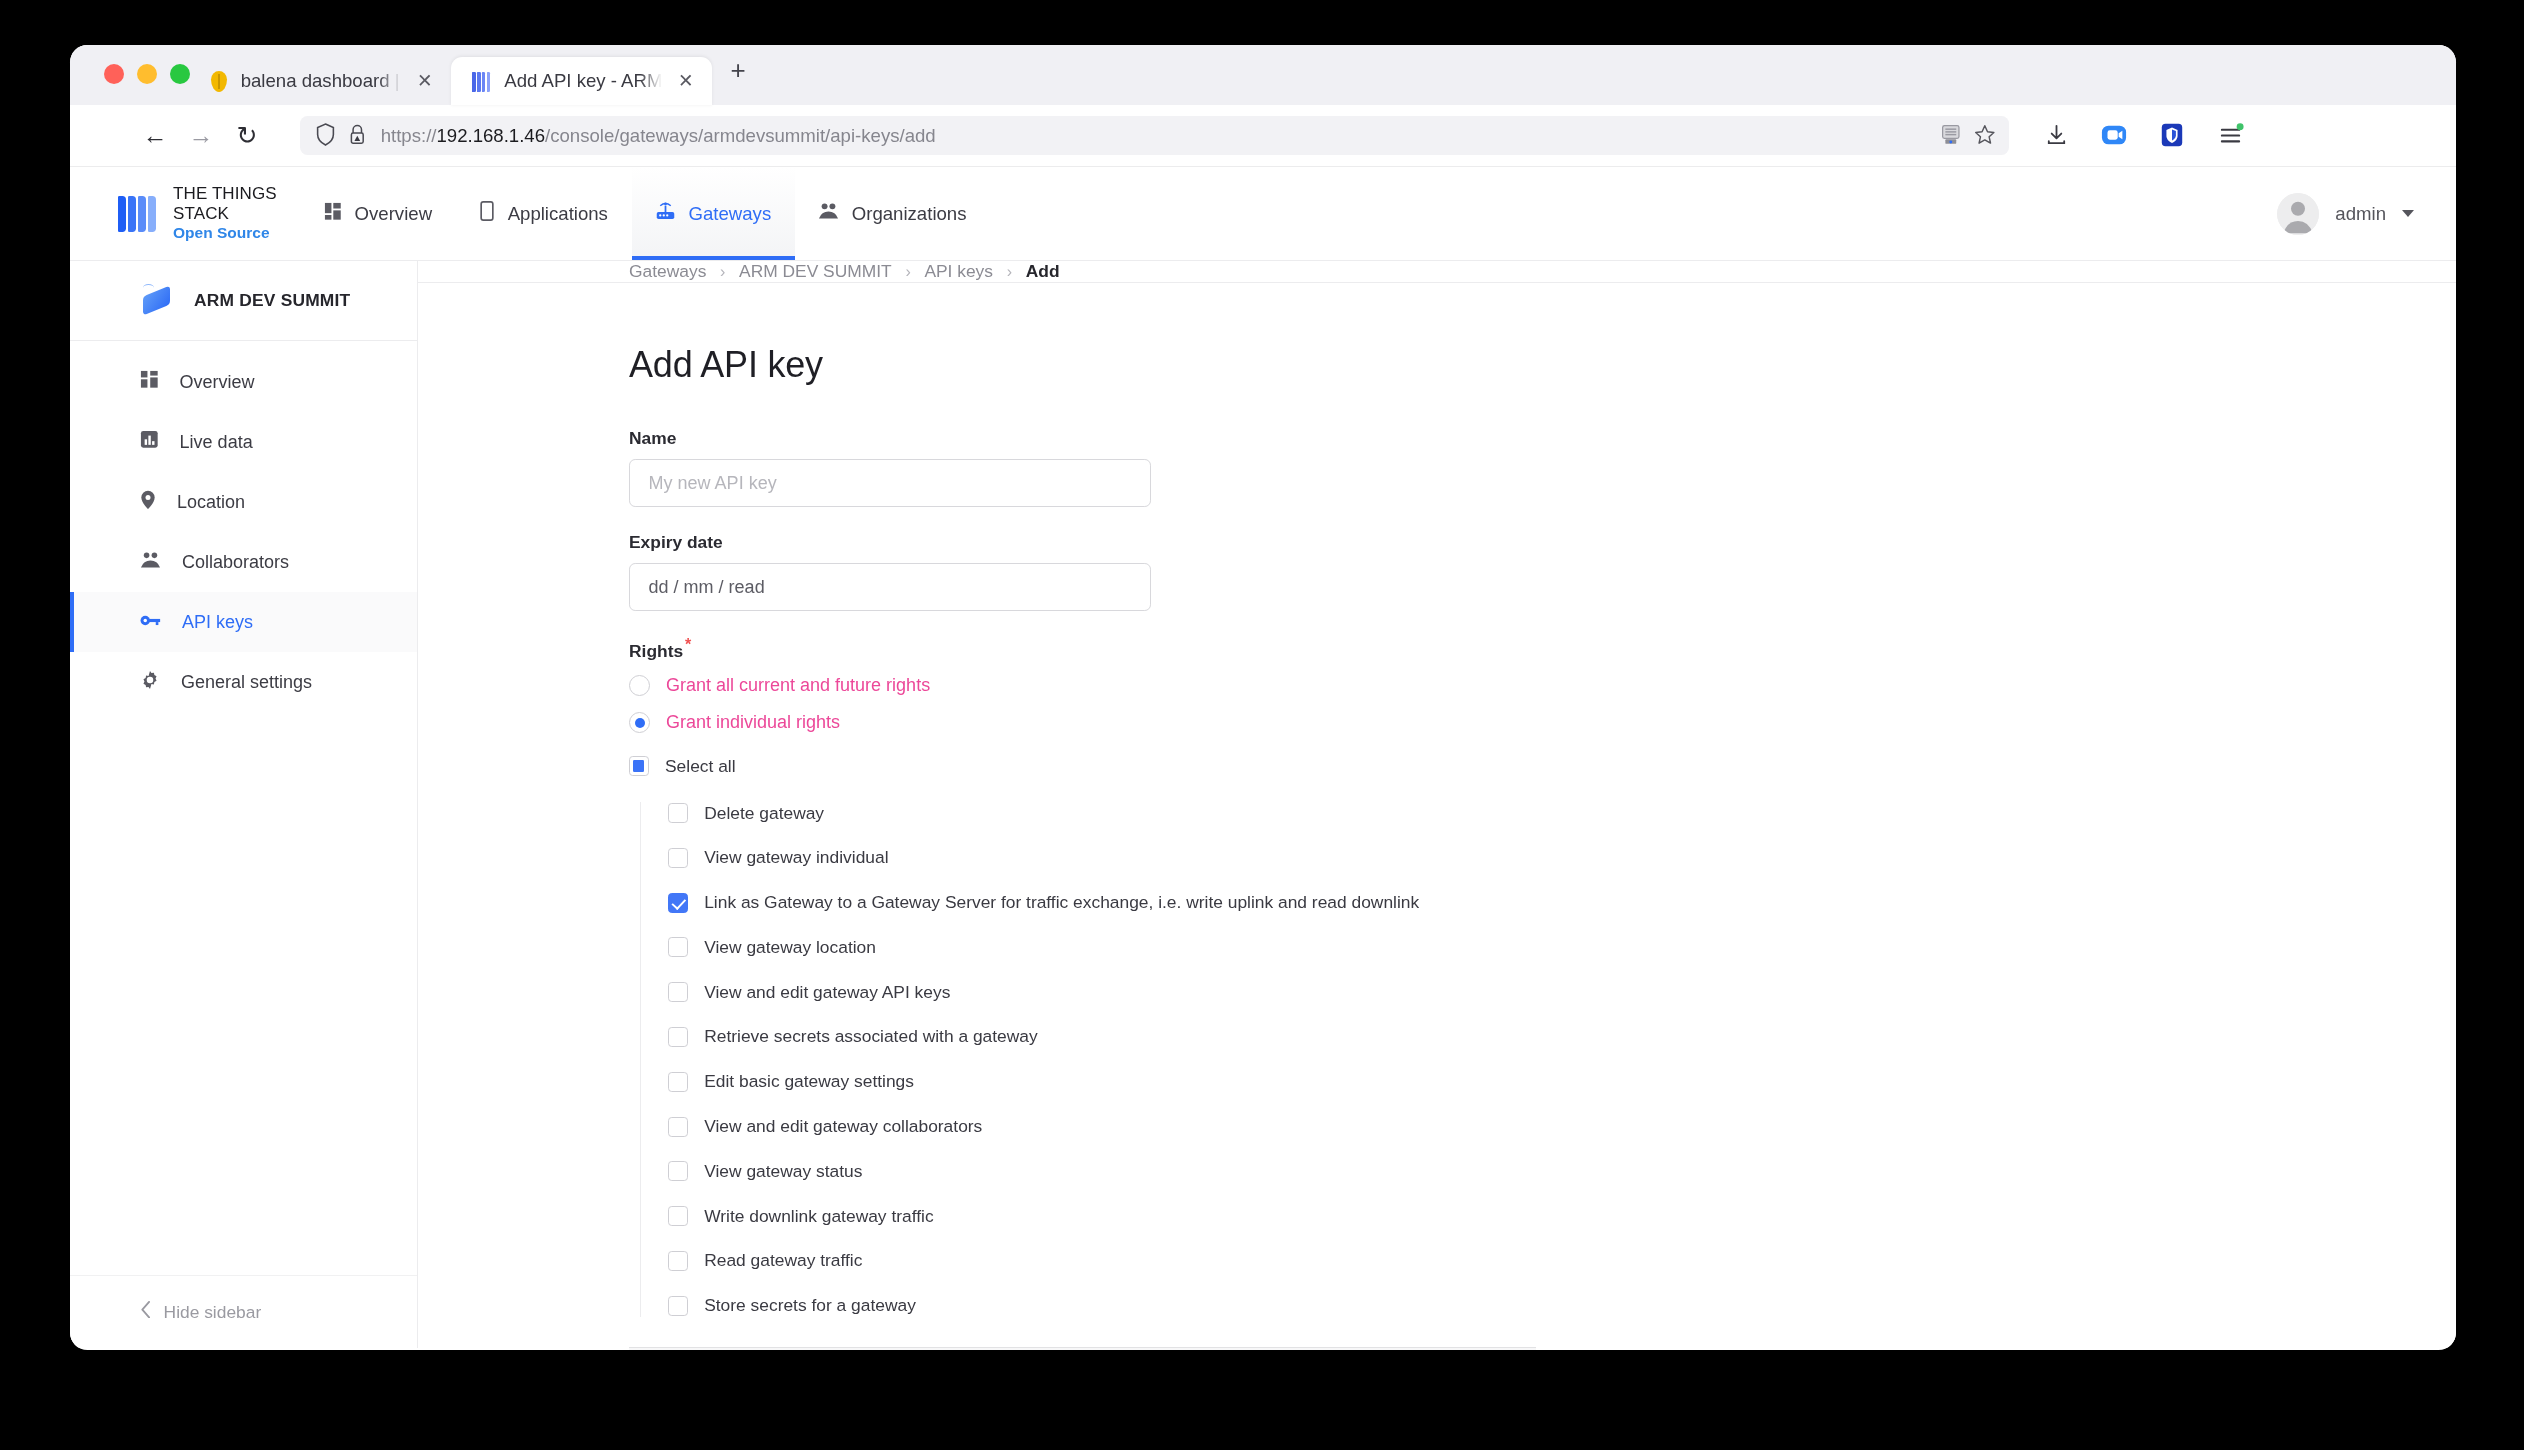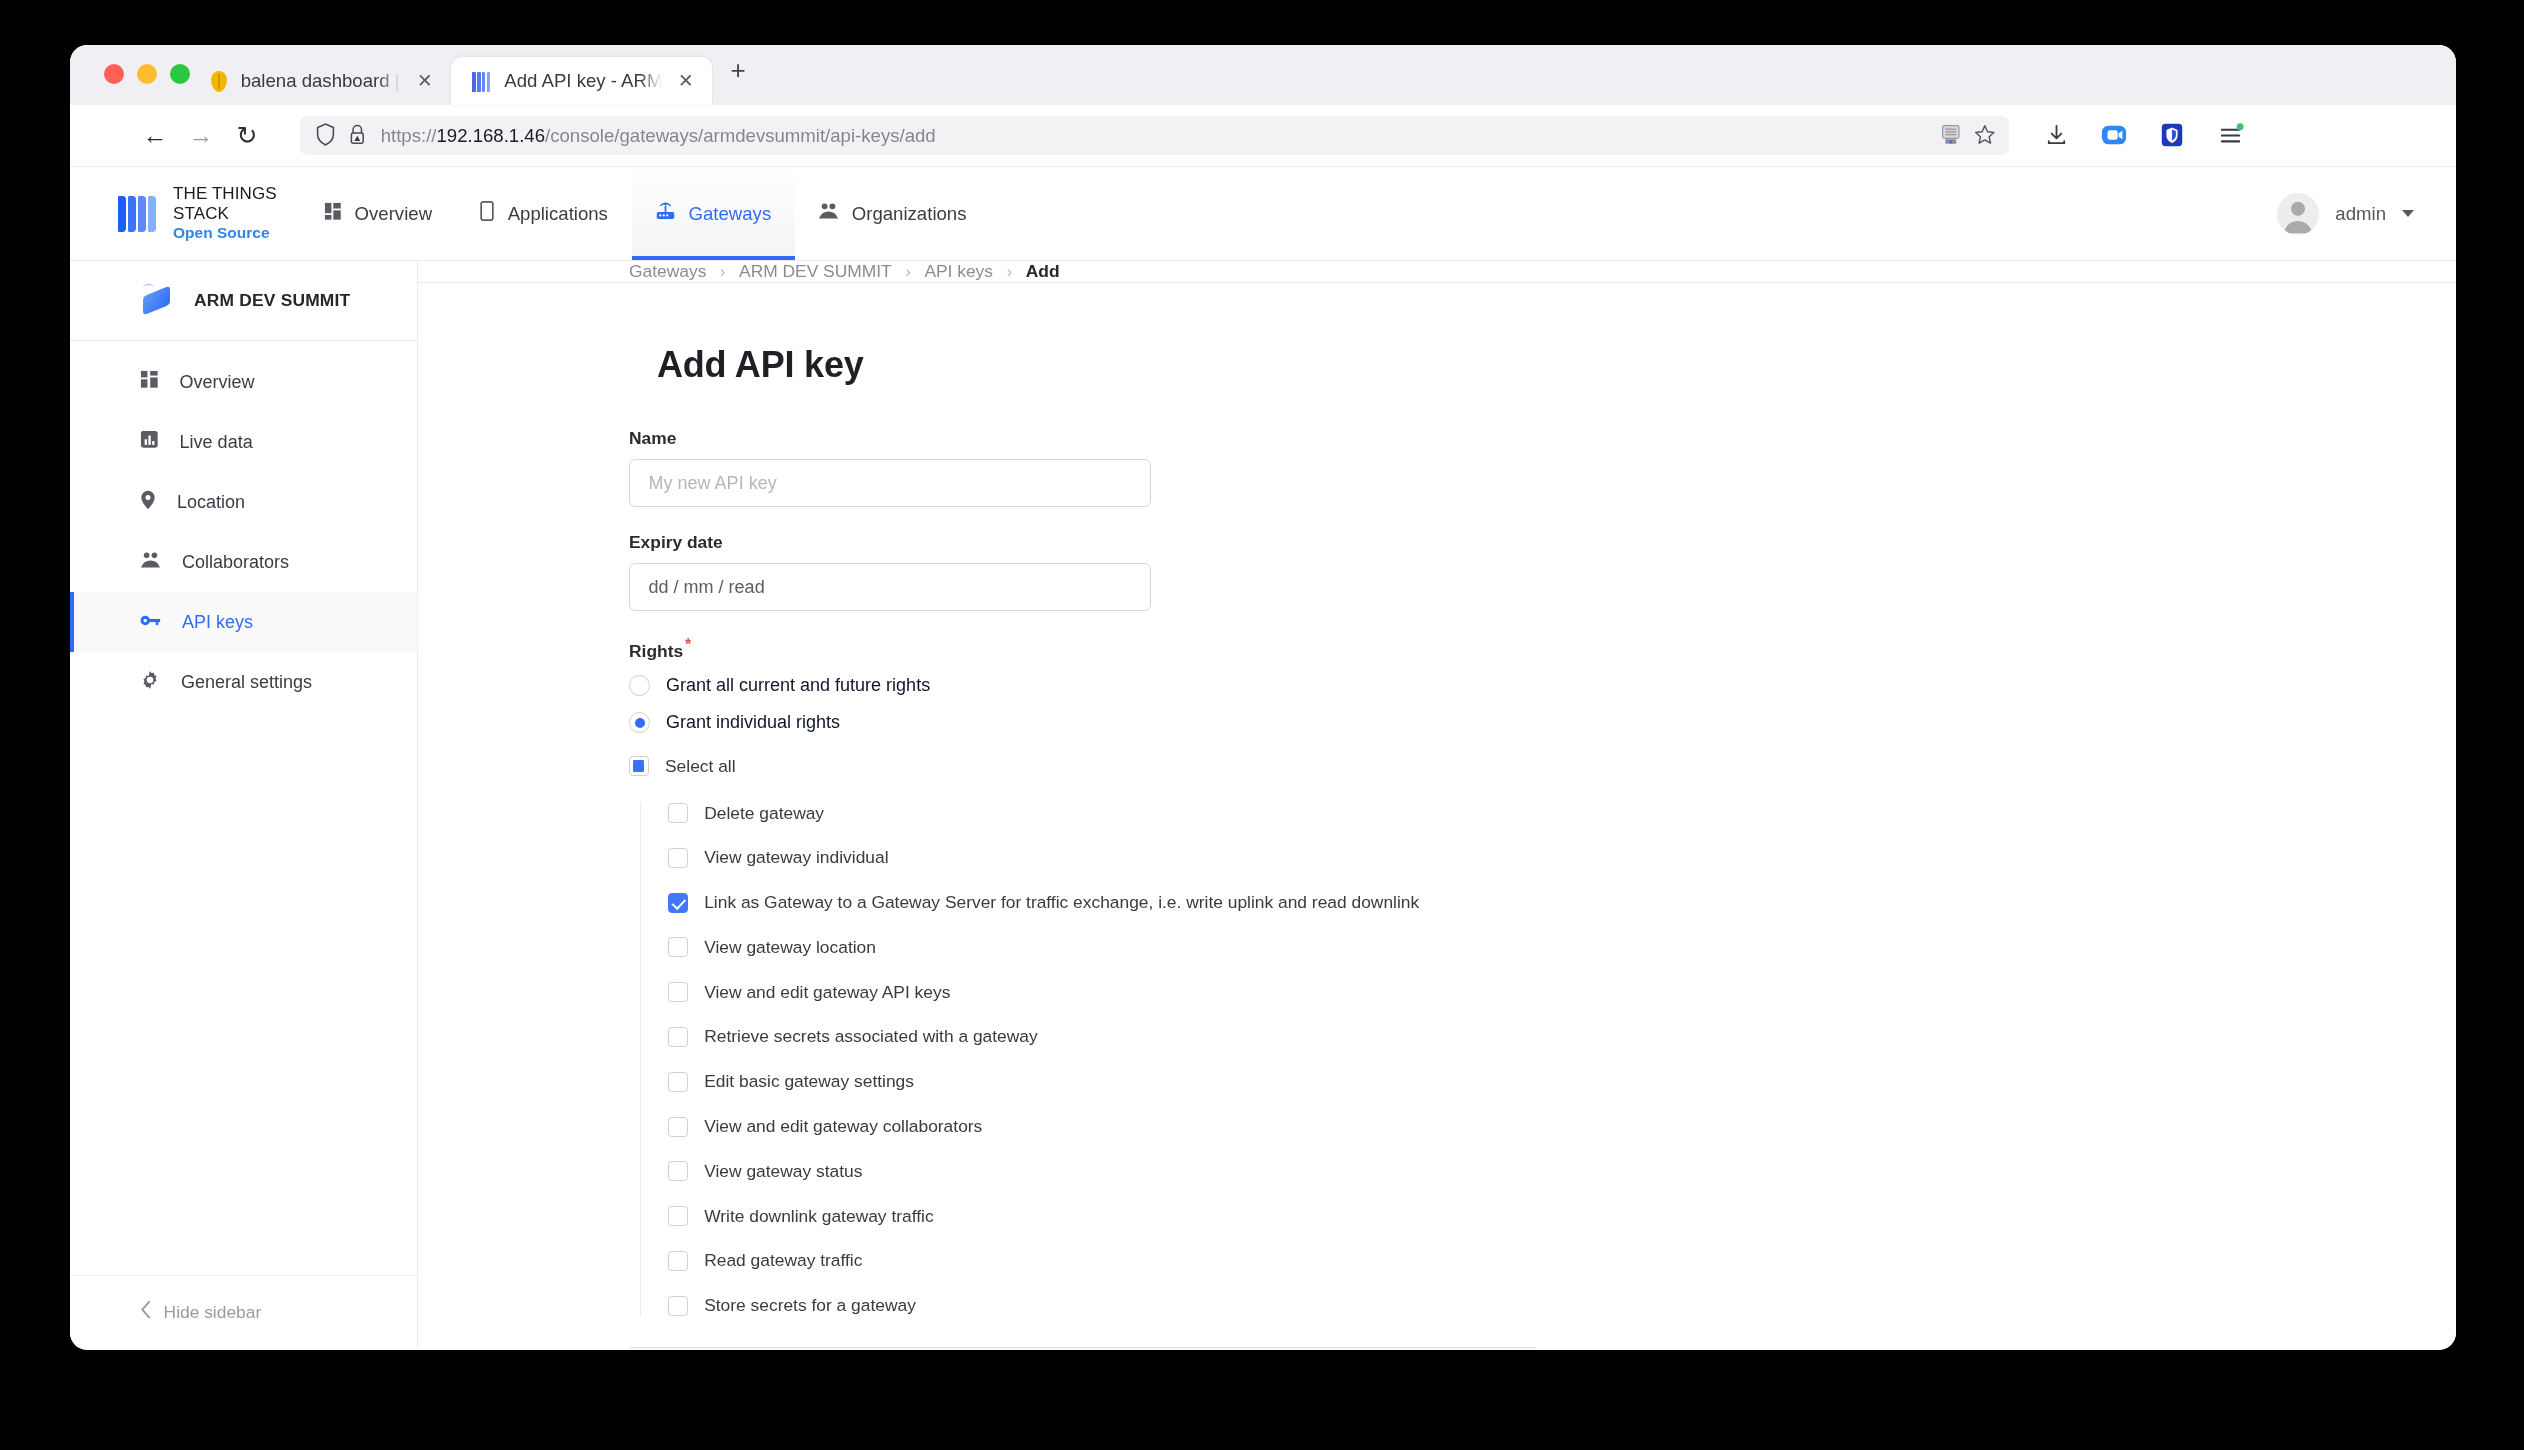--- a/index.html
+++ b/index.html
@@ -256,24 +256,23 @@
     border-bottom: 1.2px solid #ececee;
     gap: 13.7px;
     font-size: 17.4px;
   }
   .crumb { color: #8b8b93; }
   .crumb.current { color: #26262c; font-weight: 700; text-align: right; }
   .crumbsep { color: #b5b5bb; font-size: 16px; }
 
   .content { padding: 61px 0 0 211px; }
   .page-title {
-    font-size: 36px; font-weight: 700; color: #1f1f25;
+    font-size: 36px; font-weight: 400; color: #1f1f25;
     margin-bottom: 42px;
     letter-spacing: -0.2px;
-    margin-left: 28px;
   }
   .field { margin-bottom: 25px; }
   .flabel {
     font-size: 17.4px; font-weight: 700; color: #2b2b32;
     margin-bottom: 10px; display: block;
   }
   .flabel .req { color: #f05151; font-size: 16px; vertical-align: super; margin-left: 1.9px; }
   .finput {
     width: 522px; height: 48px;
     border: 1.2px solid #d8d8dc; border-radius: 6.2px;
@@ -294,21 +293,21 @@
     width: 21px; height: 21px; border-radius: 50%;
     border: 1.9px solid #cfcfd4; background: #fff;
     flex: 0 0 auto; position: relative;
   }
   .radio.sel { border-color: #cfcfd4; }
   .radio.sel::after {
     content:""; position:absolute; left:50%; top:50%;
     width: 10px; height: 10px; border-radius:50%;
     background: #2f6df6; transform: translate(-50%,-50%);
   }
-  .rlabel { font-size: 18px; color: #0f172a; }
+  .rlabel { font-size: 18px; color: #ec4899; }
 
   .cb {
     width: 20px; height: 20px; border-radius: 3.7px;
     border: 1.2px solid #cfcfd4; background: #fff;
     flex: 0 0 auto; position: relative;
   }
   .cb.checked {
     background: #4277f7; border-color: #4277f7;
   }
   .cb.checked::after {

